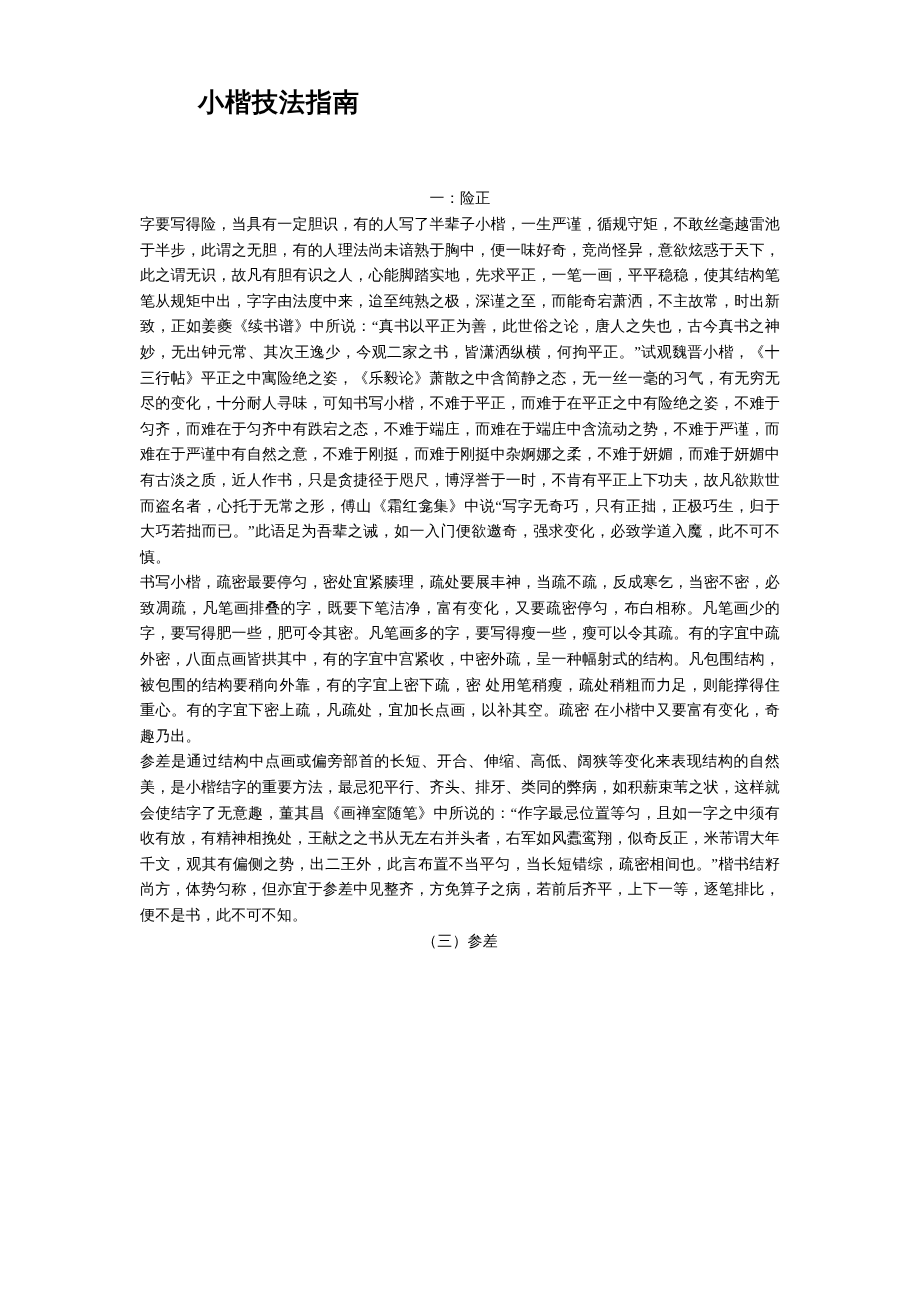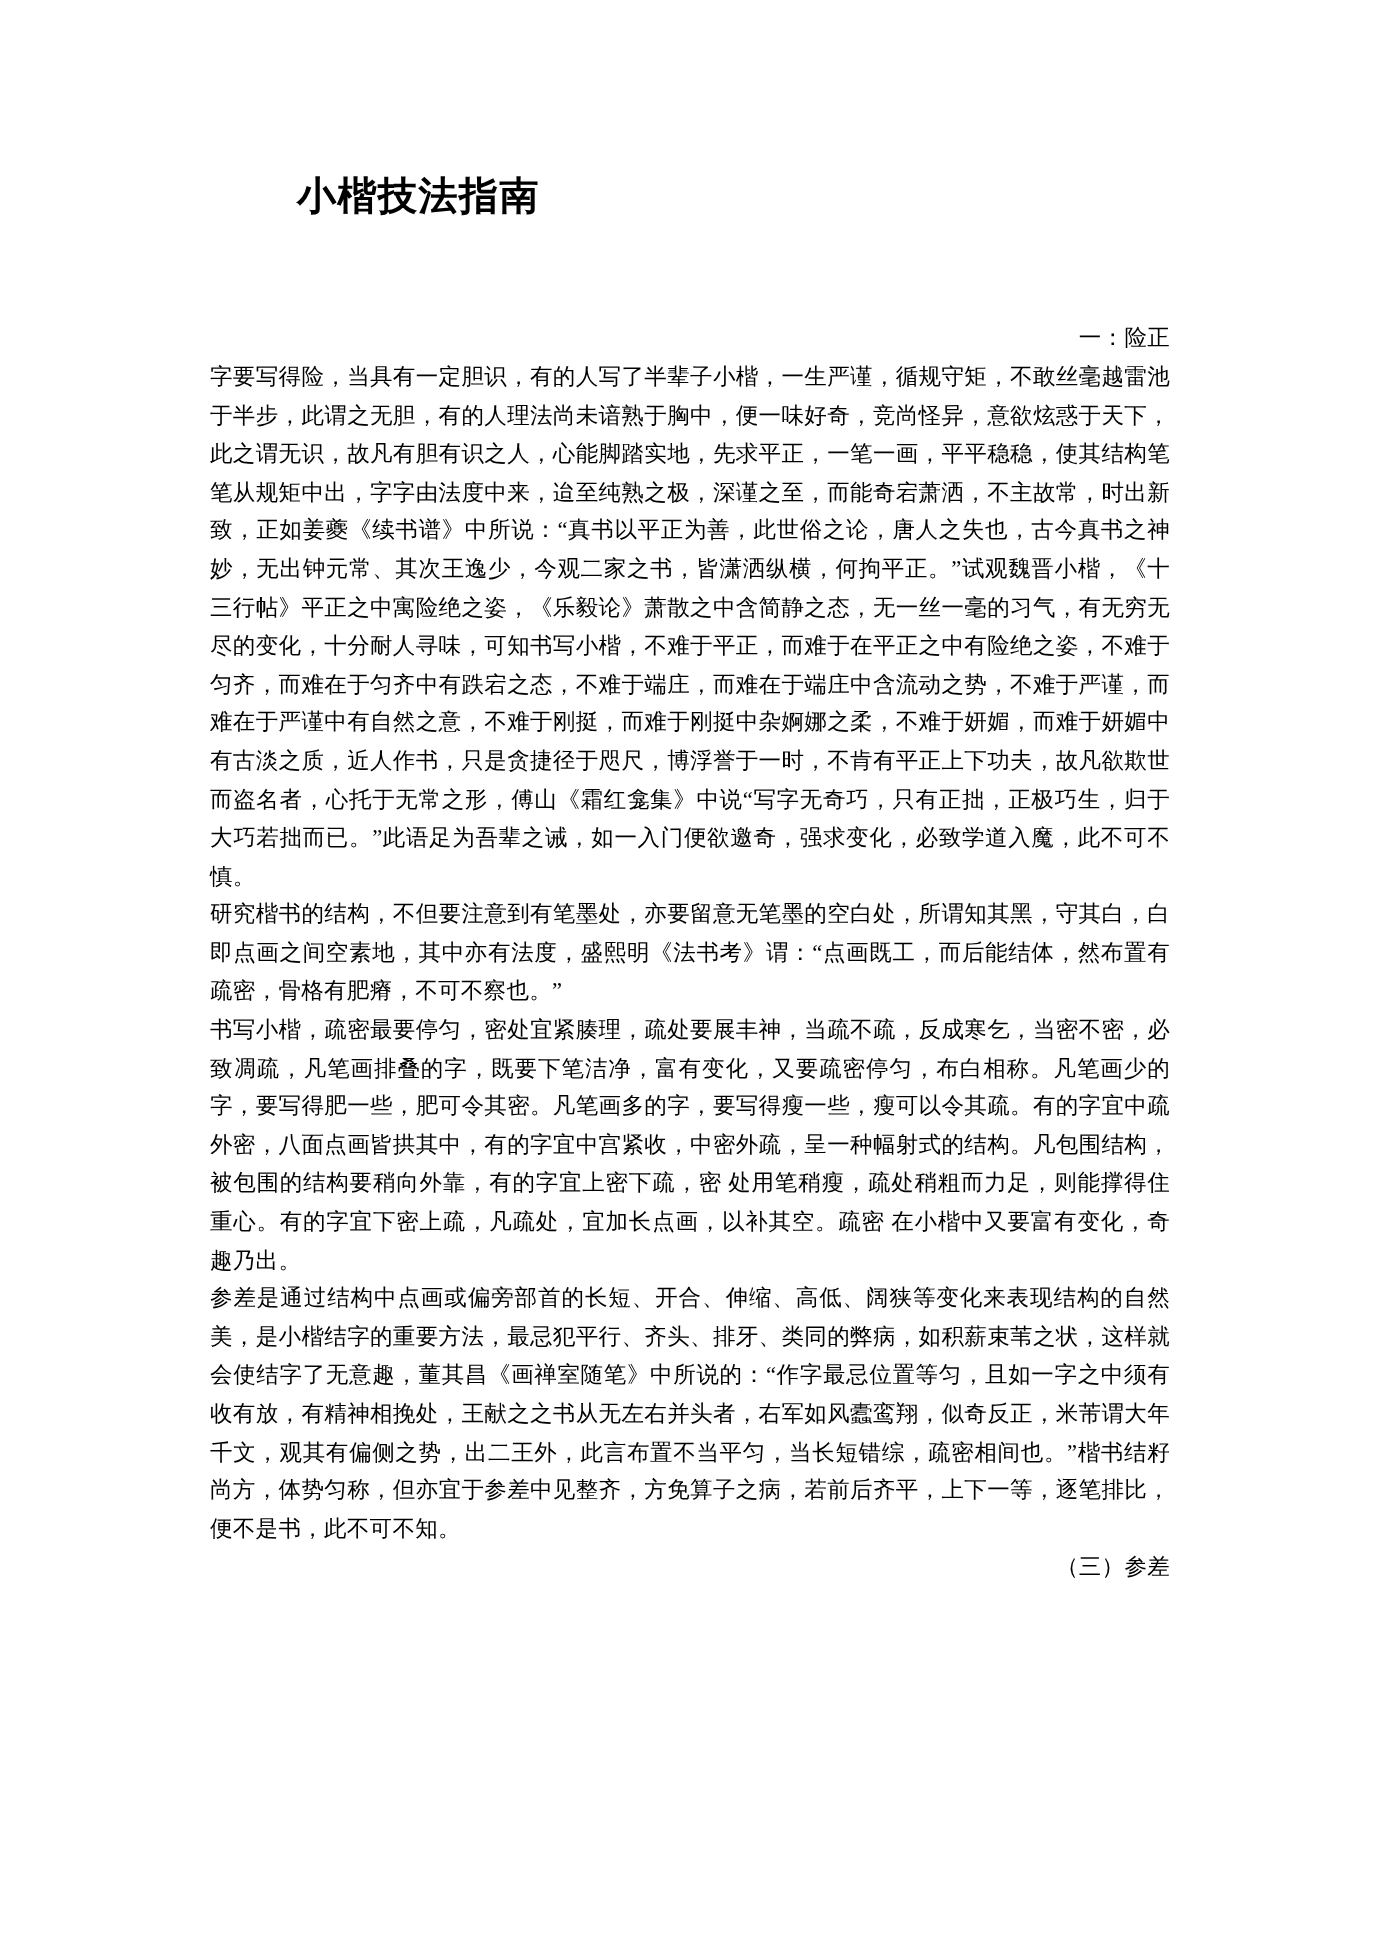--- a/index.html
+++ b/index.html
@@ -16,21 +16,21 @@
     width: 920px;
     height: 1302px;
     margin: 0 auto;
     background: #ffffff;
     overflow: hidden;
     box-sizing: border-box;
   }
   .content {
     position: absolute;
     left: 140px;
-    top: 112px;
+    top: 84px;
     width: 640px;
   }
   .doc-title {
     font-family: "Liberation Sans", "DejaVu Sans", sans-serif;
     font-size: 26px;
     font-weight: bold;
     letter-spacing: 1px;
     margin: 0 0 0 58px;
     padding: 0;
     line-height: 1.4;
@@ -41,31 +41,30 @@
   p.para {
     margin: 0;
     padding: 0;
     font-size: 15px;
     line-height: 25.6px;
     text-align: justify;
     text-justify: inter-ideograph;
     letter-spacing: 0.2px;
   }
   p.para.heading {
-    text-align: right;
+    text-align: center;
   }
 </style>
 </head>
 <body>
 
 <div class="page">
   <div class="content">
     <h1 class="doc-title">小楷技法指南</h1>
     <div class="body-block">
       <p class="para heading">一：险正</p>
       <p class="para">字要写得险，当具有一定胆识，有的人写了半辈子小楷，一生严谨，循规守矩，不敢丝毫越雷池于半步，此谓之无胆，有的人理法尚未谙熟于胸中，便一味好奇，竞尚怪异，意欲炫惑于天下，此之谓无识，故凡有胆有识之人，心能脚踏实地，先求平正，一笔一画，平平稳稳，使其结构笔笔从规矩中出，字字由法度中来，迨至纯熟之极，深谨之至，而能奇宕萧洒，不主故常，时出新致，正如姜夔《续书谱》中所说：“真书以平正为善，此世俗之论，唐人之失也，古今真书之神妙，无出钟元常、其次王逸少，今观二家之书，皆潇洒纵横，何拘平正。”试观魏晋小楷，《十三行帖》平正之中寓险绝之姿，《乐毅论》萧散之中含简静之态，无一丝一毫的习气，有无穷无尽的变化，十分耐人寻味，可知书写小楷，不难于平正，而难于在平正之中有险绝之姿，不难于匀齐，而难在于匀齐中有跌宕之态，不难于端庄，而难在于端庄中含流动之势，不难于严谨，而难在于严谨中有自然之意，不难于刚挺，而难于刚挺中杂婀娜之柔，不难于妍媚，而难于妍媚中有古淡之质，近人作书，只是贪捷径于咫尺，博浮誉于一时，不肯有平正上下功夫，故凡欲欺世而盗名者，心托于无常之形，傅山《霜红龛集》中说“写字无奇巧，只有正拙，正极巧生，归于大巧若拙而已。”此语足为吾辈之诫，如一入门便欲邀奇，强求变化，必致学道入魔，此不可不慎。</p>
-      <p class="para">研究楷书的结构，不但要注意到有笔墨处，亦要留意无笔墨的空白处，所谓知其黑，守其白，白即点画之间空素地，其中亦有法度，盛熙明《法书考》谓：“点画既工，而后能结体，然布置有疏密，骨格有肥瘠，不可不察也。”</p>
       <p class="para">书写小楷，疏密最要停匀，密处宜紧腠理，疏处要展丰神，当疏不疏，反成寒乞，当密不密，必致凋疏，凡笔画排叠的字，既要下笔洁净，富有变化，又要疏密停匀，布白相称。凡笔画少的字，要写得肥一些，肥可令其密。凡笔画多的字，要写得瘦一些，瘦可以令其疏。有的字宜中疏外密，八面点画皆拱其中，有的字宜中宫紧收，中密外疏，呈一种幅射式的结构。凡包围结构，被包围的结构要稍向外靠，有的字宜上密下疏，密 处用笔稍瘦，疏处稍粗而力足，则能撑得住重心。有的字宜下密上疏，凡疏处，宜加长点画，以补其空。疏密 在小楷中又要富有变化，奇趣乃出。</p>
       <p class="para">参差是通过结构中点画或偏旁部首的长短、开合、伸缩、高低、阔狭等变化来表现结构的自然美，是小楷结字的重要方法，最忌犯平行、齐头、排牙、类同的弊病，如积薪束苇之状，这样就会使结字了无意趣，董其昌《画禅室随笔》中所说的：“作字最忌位置等匀，且如一字之中须有收有放，有精神相挽处，王献之之书从无左右并头者，右军如风蠹鸾翔，似奇反正，米芾谓大年千文，观其有偏侧之势，出二王外，此言布置不当平匀，当长短错综，疏密相间也。”楷书结籽尚方，体势匀称，但亦宜于参差中见整齐，方免算子之病，若前后齐平，上下一等，逐笔排比，便不是书，此不可不知。</p>
       <p class="para heading">（三）参差</p>
     </div>
   </div>
 </div>
 
 </body></html>

